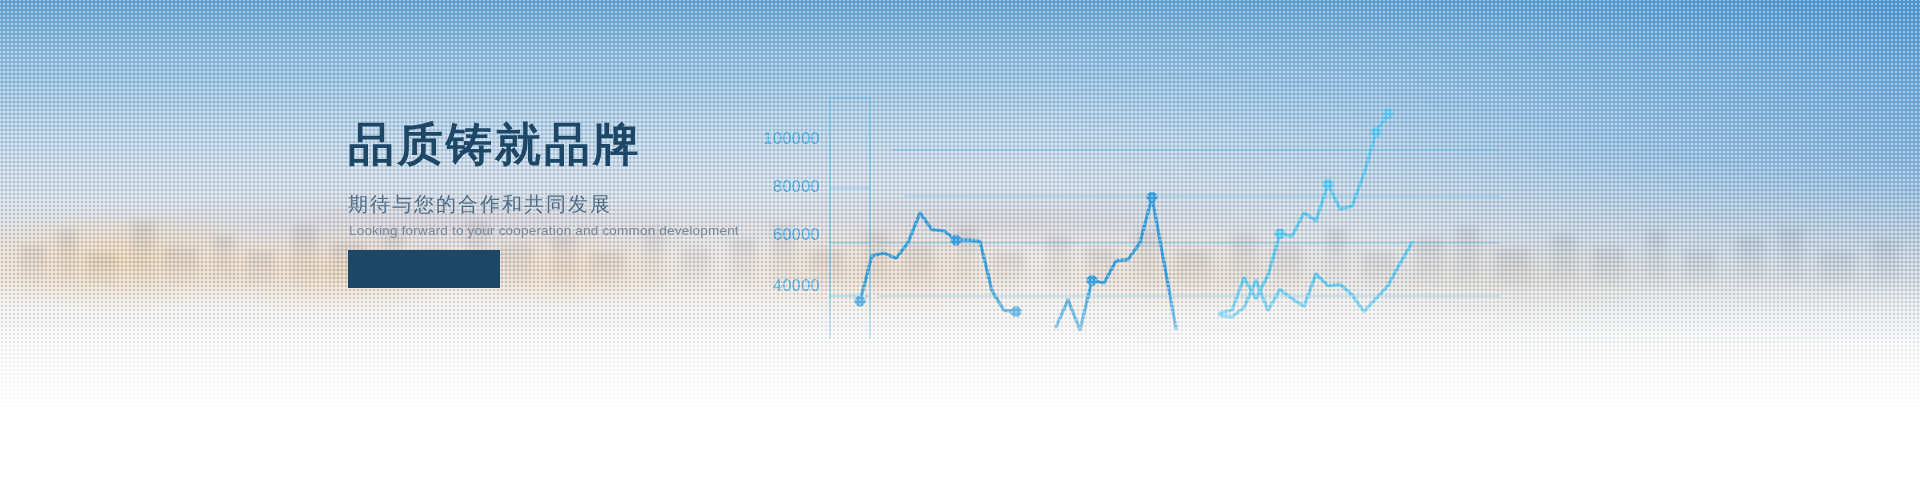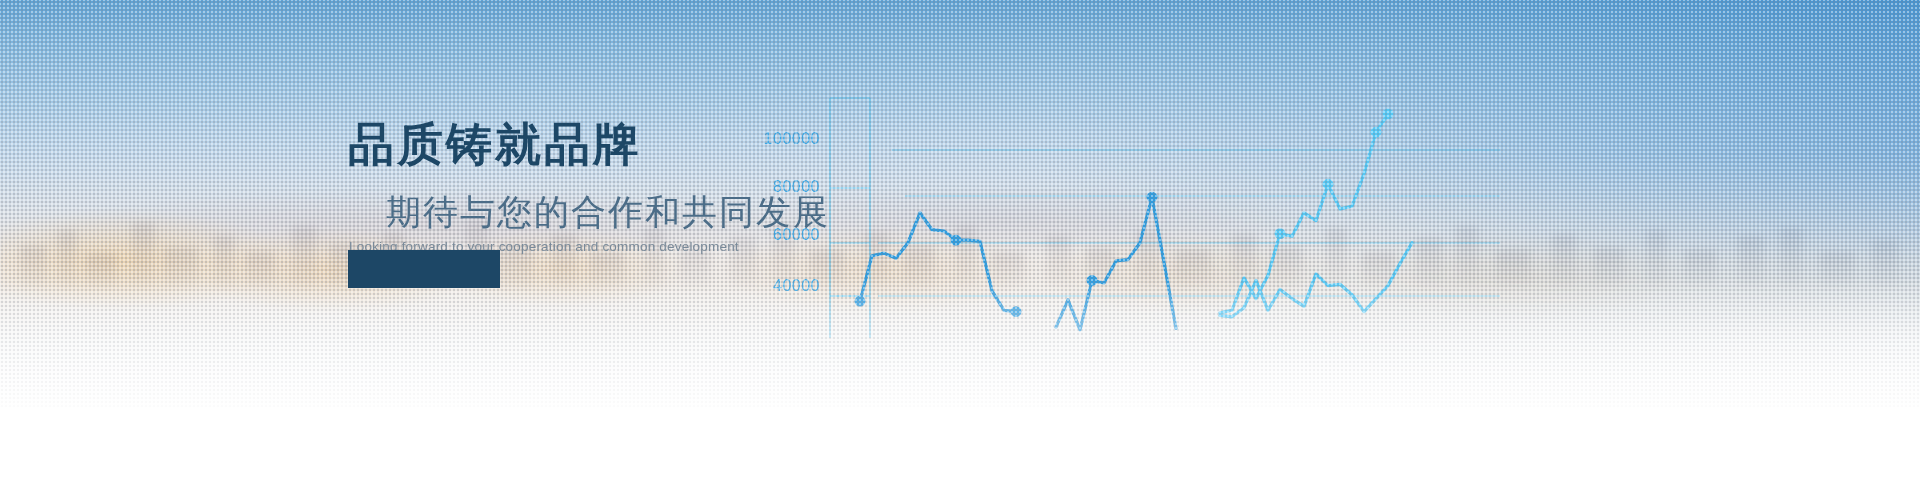--- a/index.html
+++ b/index.html
@@ -107,27 +107,26 @@
     margin: 0;
     font-size: 46px;
     line-height: 1.06;
     letter-spacing: 3px;
     font-weight: 700;
     color: #1d4766;
     white-space: nowrap;
   }
   .subline {
     margin: 24px 0 0 0;
-    font-size: 35px;
+    font-size: 20px;
     line-height: 1.1;
     letter-spacing: 2px;
     font-weight: 400;
     color: #4c6d88;
     white-space: nowrap;
-    padding-left: 38px;
   }
   .subline-en {
     margin: 9px 0 0 1px;
     font-size: 13.5px;
     line-height: 1.1;
     letter-spacing: 0.2px;
     font-weight: 400;
     color: #7a8a99;
     white-space: nowrap;
     border-radius: 7px;

